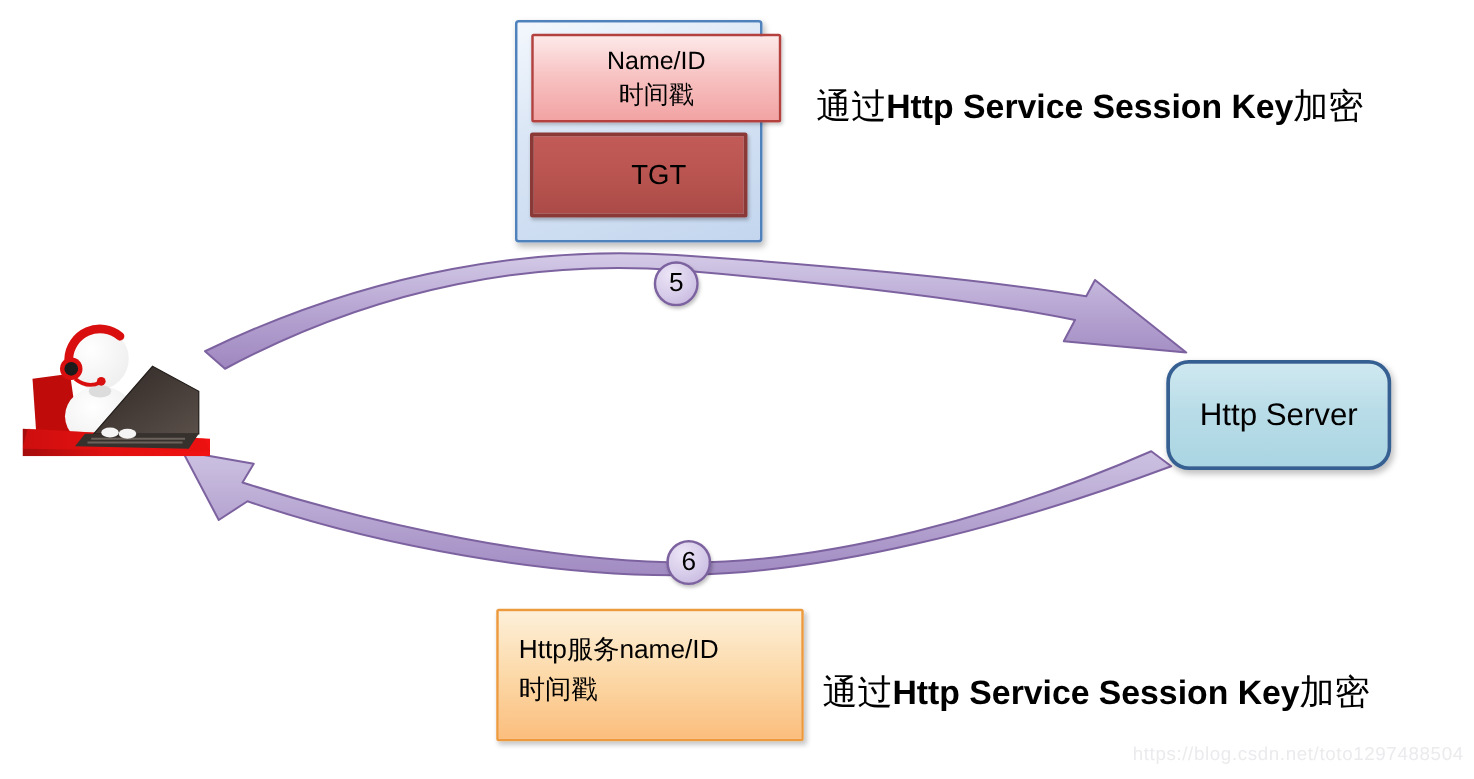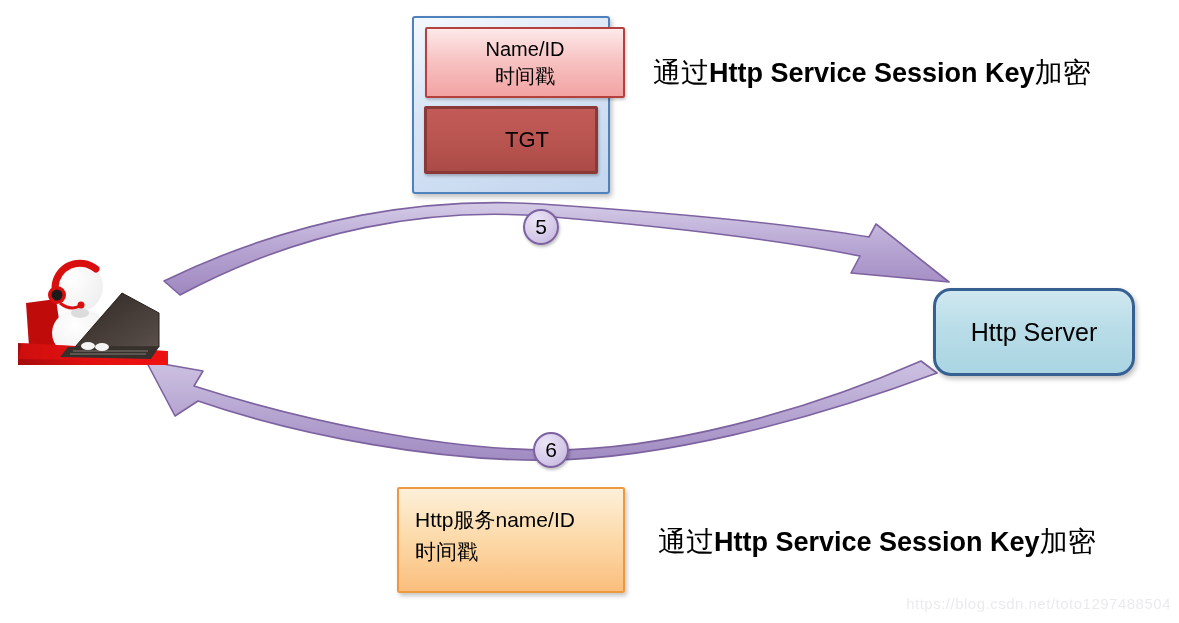--- a/index.html
+++ b/index.html
@@ -31,41 +31,41 @@
     background:linear-gradient(180deg,#c25b57 0%,#b85450 55%,#aa4a47 100%);
     border:3px solid #8b3936;border-radius:2px;
     box-shadow:1px 2px 3px rgba(0,0,0,0.25);
     box-sizing:border-box;
     display:flex;align-items:center;justify-content:center;
     font-size:22px;
     padding-left:32px;
   }
 
   
-  .caption{font-size:27px;white-space:nowrap;}
+  .caption{font-size:27px;white-space:nowrap;margin-top:12px;}
   .caption .cjk{font-family:"Liberation Serif","DejaVu Serif",serif;font-size:28px;}
   .caption .emph{font-weight:700;font-family:"Liberation Sans","DejaVu Sans",sans-serif;}
   .caption-top{left:653px;top:54px;}
   .caption-bottom{left:658px;top:523px;}
 
   
   .server-box{
-    left:933px;top:288px;width:202px;height:88px;
+    left:933px;top:288px;width:180px;height:88px;
     background:linear-gradient(180deg,#cfe8f0 0%,#b9dde8 45%,#aad5e2 100%);
     border:3px solid #376092;border-radius:18px;
     box-shadow:2px 3px 5px rgba(0,0,0,0.25);
     box-sizing:border-box;
     display:flex;align-items:center;justify-content:center;
     font-size:25px;
   }
   .kdc-label{left:933px;top:388px;width:240px;text-align:center;font-size:25px;}
 
   
   .orange-box{
-    left:397px;top:487px;width:228px;height:106px;
+    left:397px;top:487px;width:246px;height:106px;
     background:linear-gradient(180deg,#fdf0d9 0%,#fcd9a8 50%,#fbbe7e 100%);
     border:2px solid #ed9a3f;border-radius:2px;
     box-shadow:2px 3px 4px rgba(0,0,0,0.22);
     box-sizing:border-box;
     padding:15px 0 0 16px;
     font-size:21px;line-height:1.5;
   }
 
   
   .badge{

